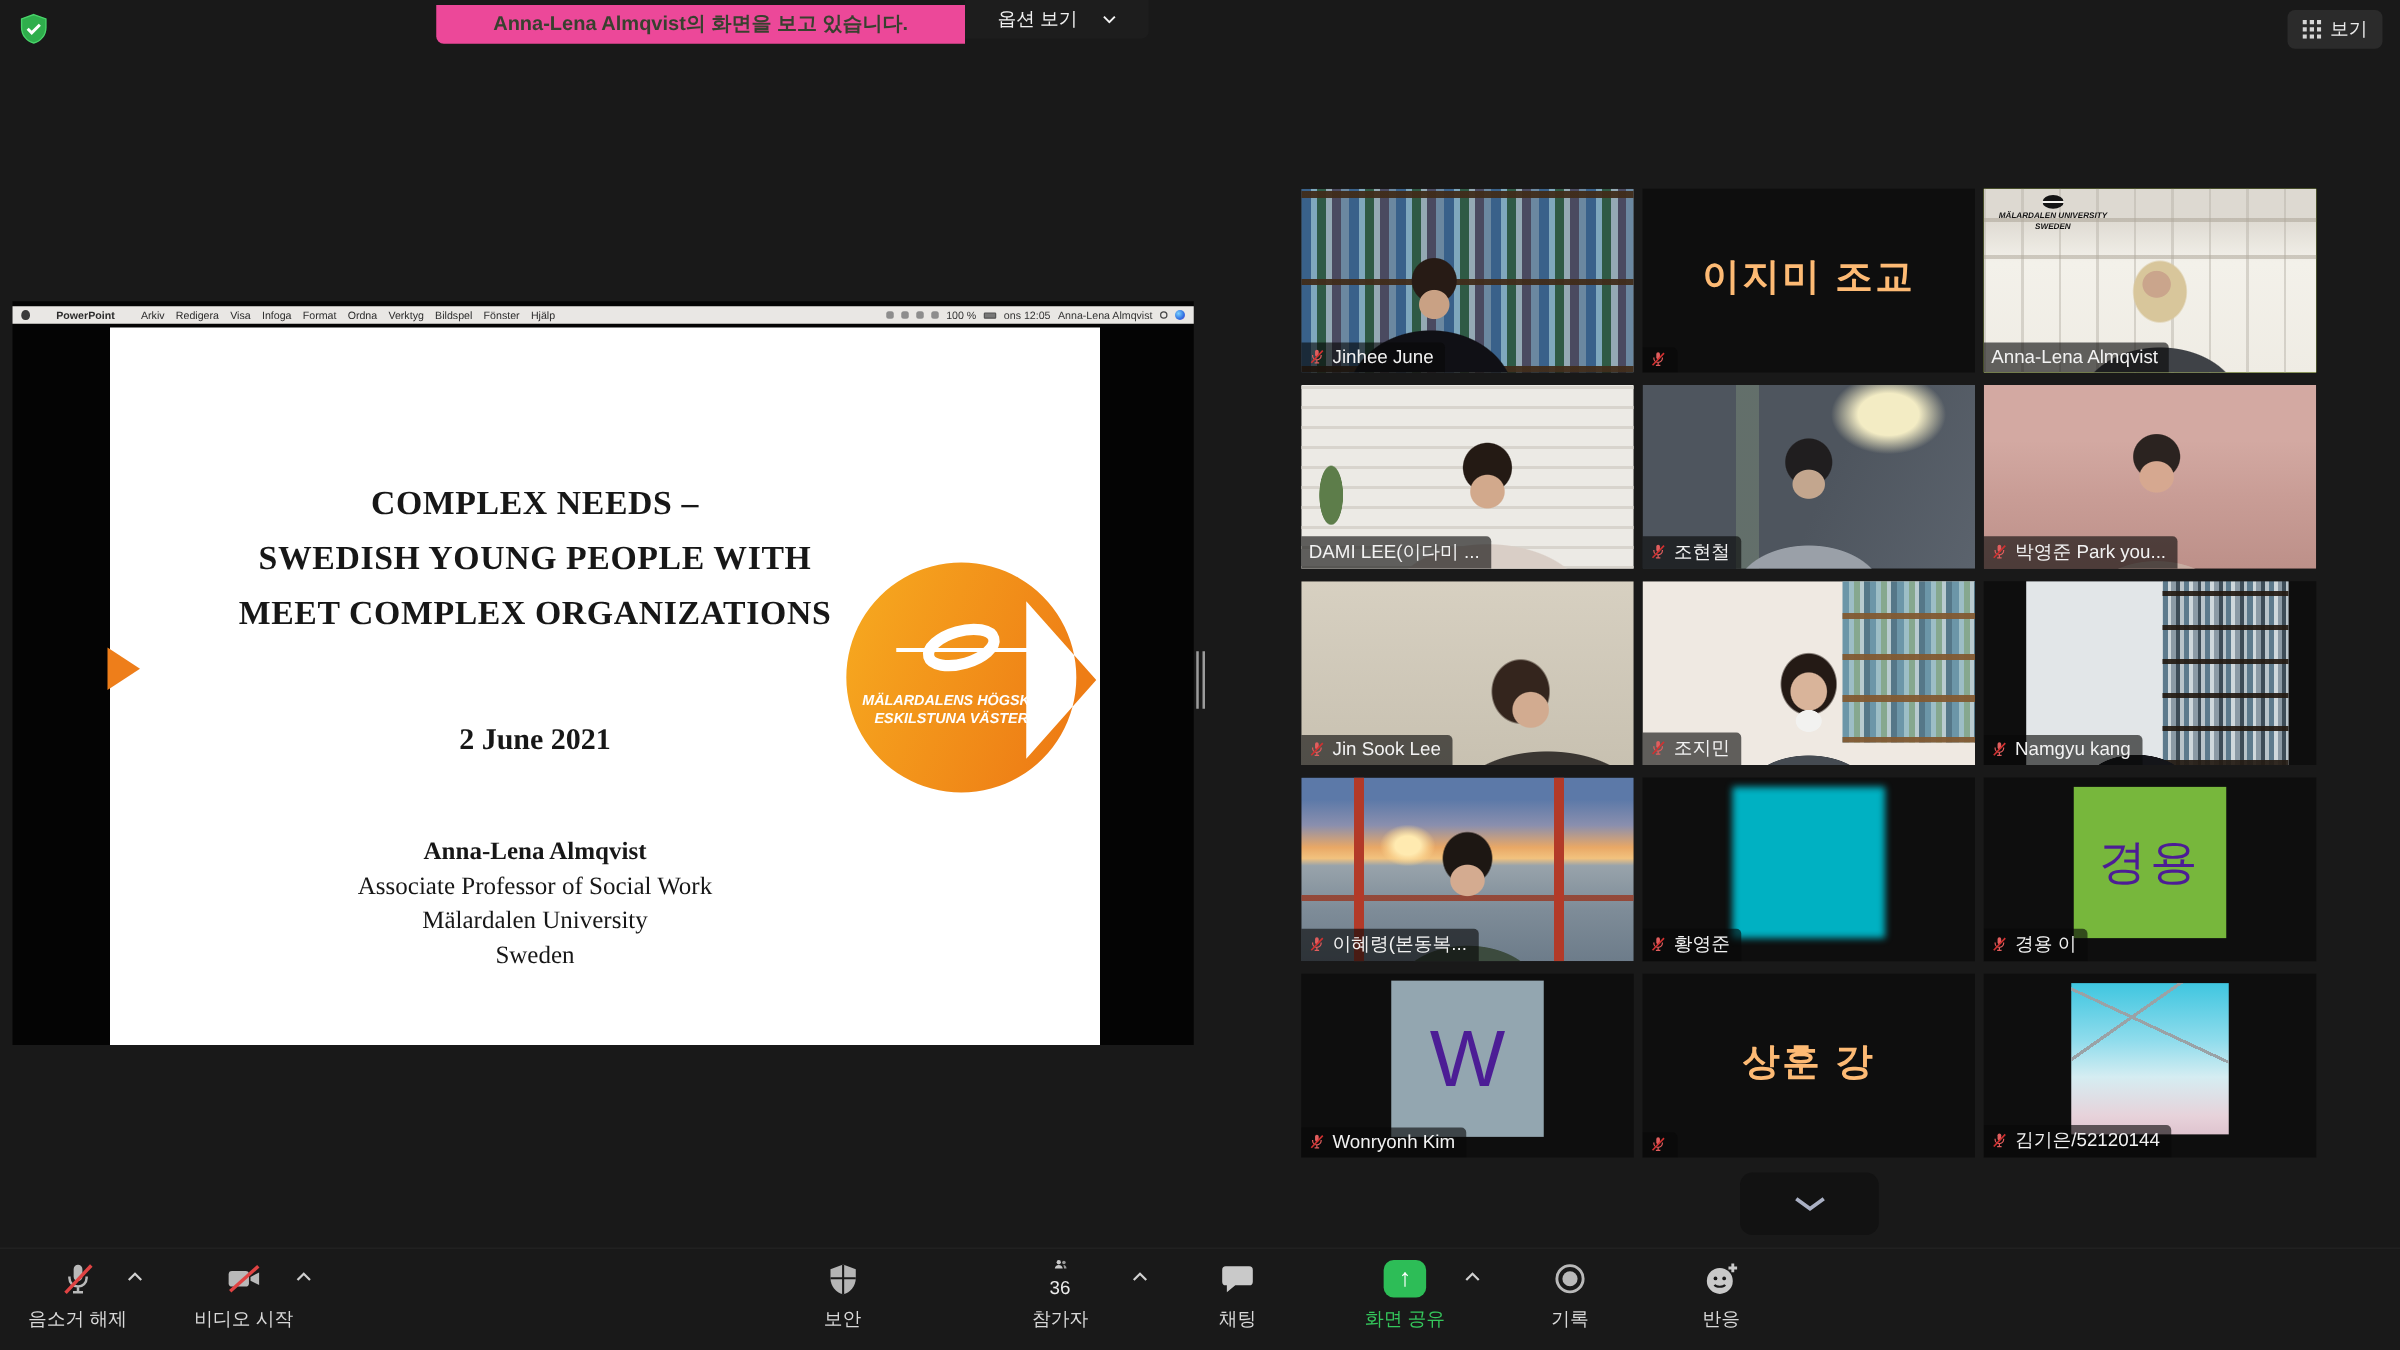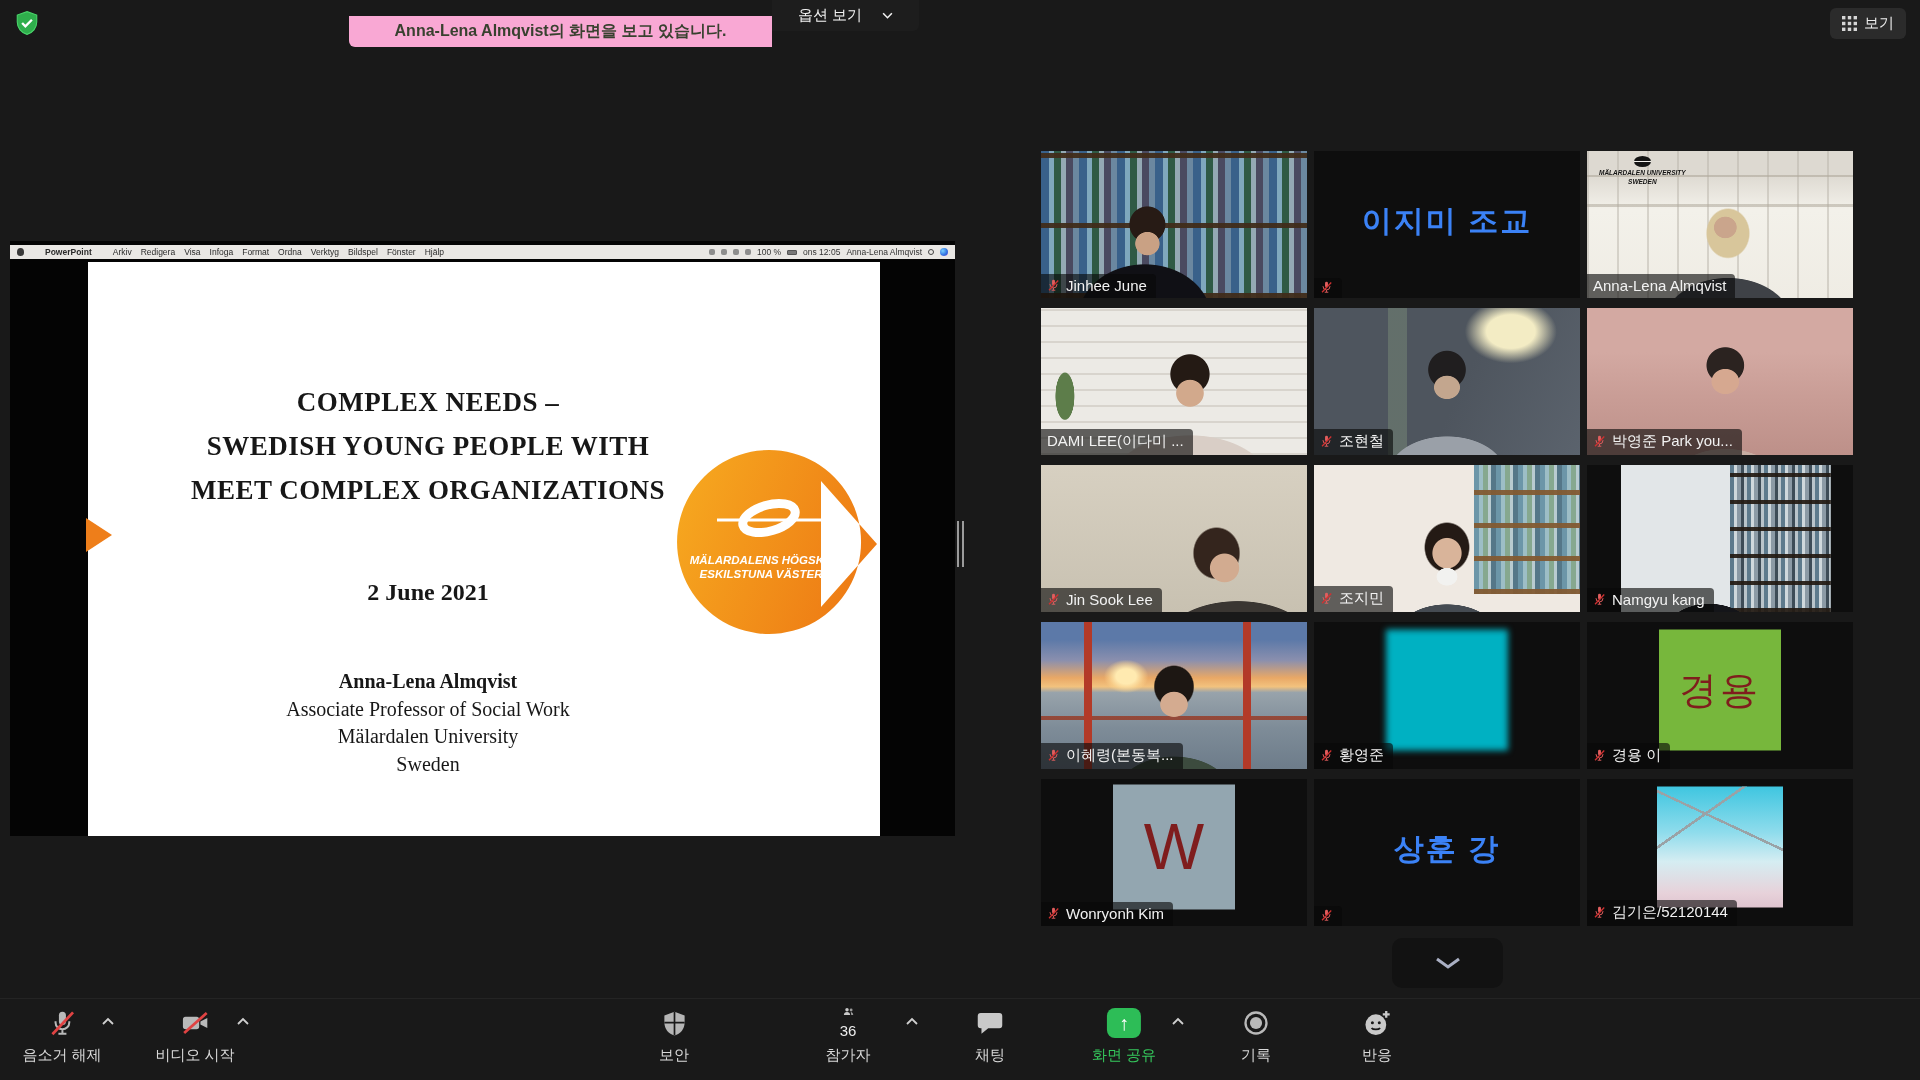--- a/index.html
+++ b/index.html
@@ -2,22 +2,22 @@
 <html><head>
 <meta charset="utf-8">
 <style>
   * { margin:0; padding:0; box-sizing:border-box; }
   html,body { width:1920px; height:1080px; overflow:hidden; background:#191919;
     font-family:"Liberation Sans", sans-serif; }
   #stage { position:relative; width:1920px; height:1080px; }
 
   
   .shield-badge { position:absolute; left:14px; top:10px; width:26px; height:26px; cursor:pointer; }
-  .banner { position:absolute; left:349px; top:16px; width:423px; height:31px;
-    background:#f9a8d4; color:#38412f; font-weight:bold; font-size:16px;
+  .banner { position:absolute; left:349px; top:4px; width:423px; height:31px;
+    background:#ec4899; color:#38412f; font-weight:bold; font-size:16px;
     display:flex; align-items:center; justify-content:center; border-radius:0 0 0 6px; }
   .options-btn { position:absolute; left:772px; top:0; width:147px; height:31px;
     background:#1d1d1d; color:#f2f2f2; font-size:15px; display:flex; gap:20px;
     align-items:center; justify-content:center; border-radius:0 0 6px 0; cursor:pointer; }
   .view-btn { position:absolute; right:14px; top:8px; height:31px; padding:0 12px;
     background:#2b2b2b; border-radius:6px; color:#ececec; font-size:15px;
     display:flex; gap:7px; align-items:center; cursor:pointer; }
 
   
   .share-area { position:absolute; left:10px; top:241px; width:945px; height:595px; background:#040404; }
@@ -49,24 +49,24 @@
     border-left:2px solid #9b9b9b; border-right:2px solid #9b9b9b; cursor:col-resize; }
 
   
   .tile { position:absolute; width:266px; height:147px; background:#0e0e0e; overflow:hidden; }
   .tile.speaking { outline:3px solid #b9d842; outline-offset:-3px; }
   .vid { position:absolute; top:0; bottom:0; left:0; right:0; }
   .name-label { position:absolute; left:0; bottom:0; background:rgba(8,8,8,0.62);
     color:#f2f2f2; font-size:15px; padding:3px 9px 4px 6px; display:flex; align-items:center;
     gap:6px; border-top-right-radius:4px; max-width:96%; white-space:nowrap; }
   .center-text { position:absolute; left:0; right:0; top:50%; transform:translateY(-58%);
-    text-align:center; color:#3b82f6; font-size:30px; font-weight:600; letter-spacing:2px; }
+    text-align:center; color:#fdba74; font-size:30px; font-weight:600; letter-spacing:2px; }
   .avatar { position:absolute; left:50%; top:46%; transform:translate(-50%,-50%);
     width:122px; height:121px; display:flex; align-items:center; justify-content:center;
-    color:#7f1d1d; font-size:38px; letter-spacing:3px; }
+    color:#4c1d95; font-size:38px; letter-spacing:3px; }
   .corner-logo { position:absolute; top:5px; left:12px; color:#141414; font-weight:bold;
     text-align:center; font-size:6.5px; line-height:1.35; font-style:italic; }
   .logo-mark { width:17px; height:11px; margin:0 auto 2px auto;
     background:linear-gradient(180deg,#141414 44%,#f4f2ee 44% 55%,#141414 55%); border-radius:50%; }
   .scroll-down-btn { position:absolute; left:1392px; top:938px; width:111px; height:50px;
     background:#121212; border-radius:10px; display:flex; align-items:center; justify-content:center; cursor:pointer; }
 
   
   .scene-bookshelf .vid { background:
     radial-gradient(42% 62% at 39% 114%, #101015 59%, transparent 60%),

